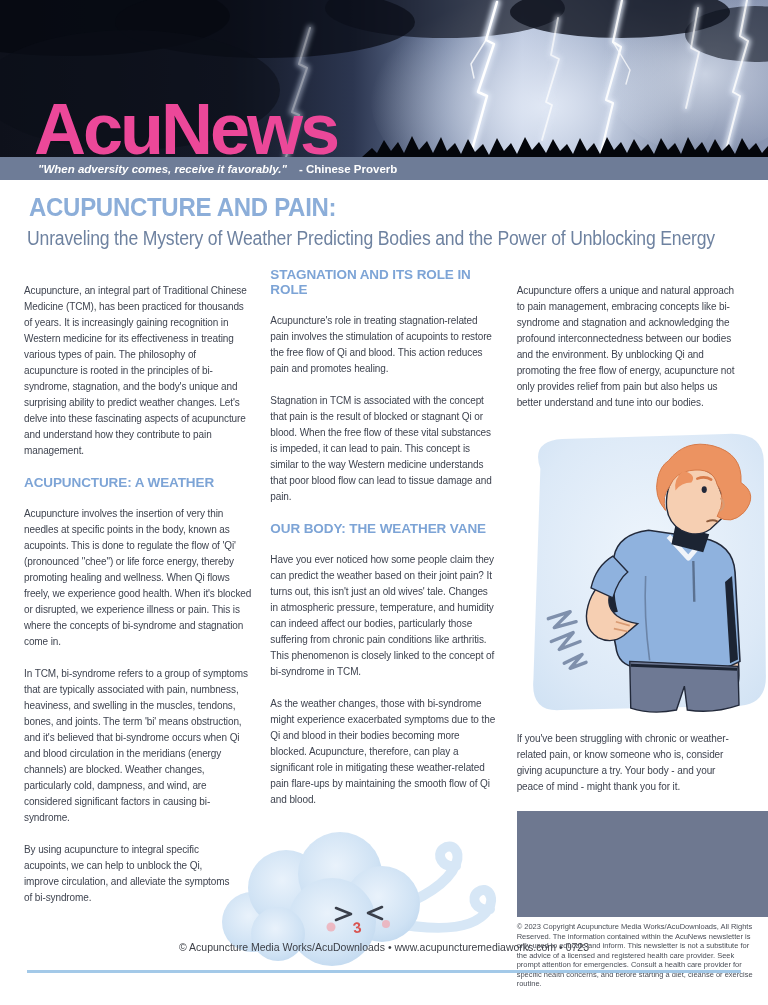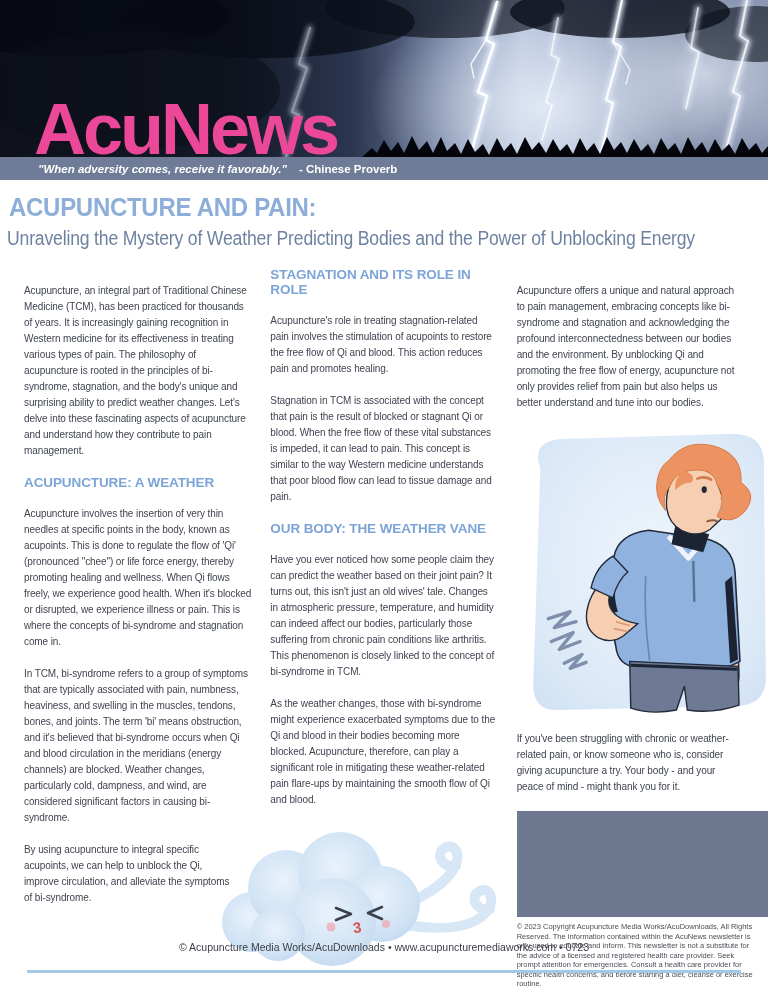--- a/index.html
+++ b/index.html
@@ -16,21 +16,21 @@
     font-size:72px;font-weight:800;letter-spacing:-3px;color:#ec4899;
   }
   .quote-bar{
     width:768px;height:23px;background:#6e7c97;color:#ffffff;
     display:flex;align-items:center;box-sizing:border-box;padding-left:38px;
     font-size:11.5px;font-weight:700;
   }
   .quote-bar .q{font-style:italic;}
   .quote-bar .attr{font-style:normal;margin-left:12px;}
   
-  .title-block{padding:13px 0 0 9px;}
+  .title-block{padding:13px 0 0 29px;}
   .main-title{
     margin:0;font-size:25px;font-weight:800;color:#8caed9;
     transform:scaleX(.96);transform-origin:left;white-space:nowrap;letter-spacing:-.3px;
   }
   .sub-title{
     margin:5px 0 0 -2px;font-size:20px;font-weight:400;color:#6e82a0;
     transform:scaleX(.88);transform-origin:left;white-space:nowrap;letter-spacing:-.2px;
   }
   
   .columns{display:flex;gap:19px;padding:17px 24px 0;box-sizing:border-box;}

